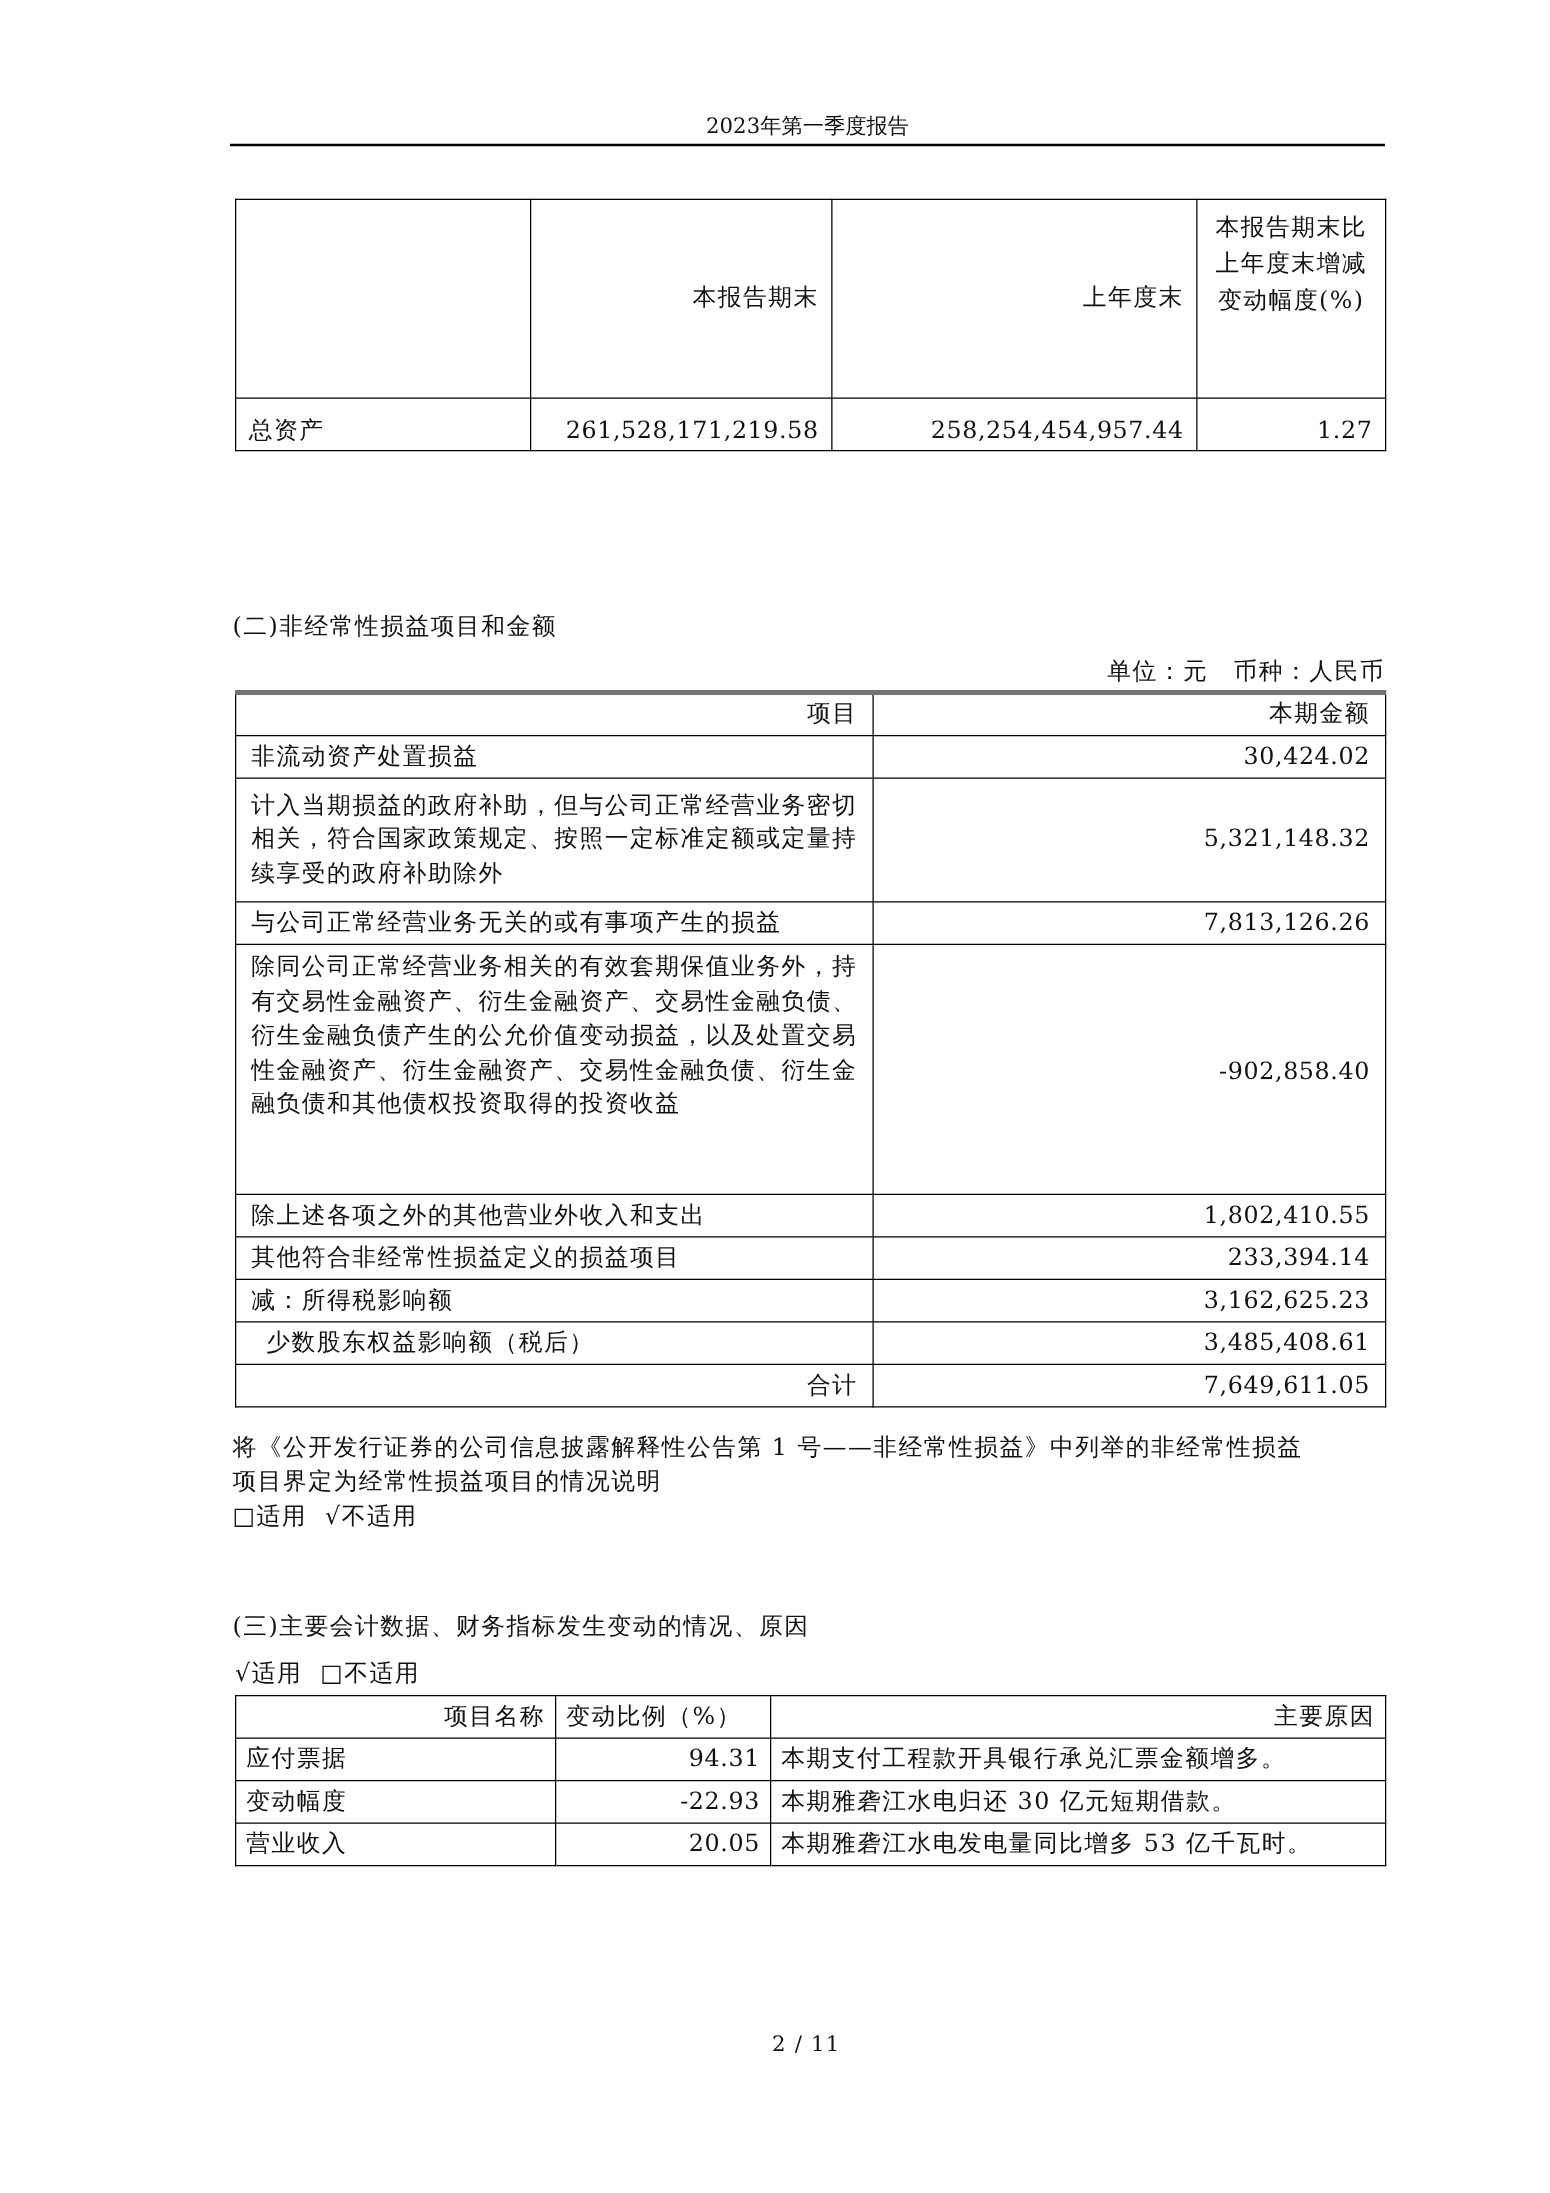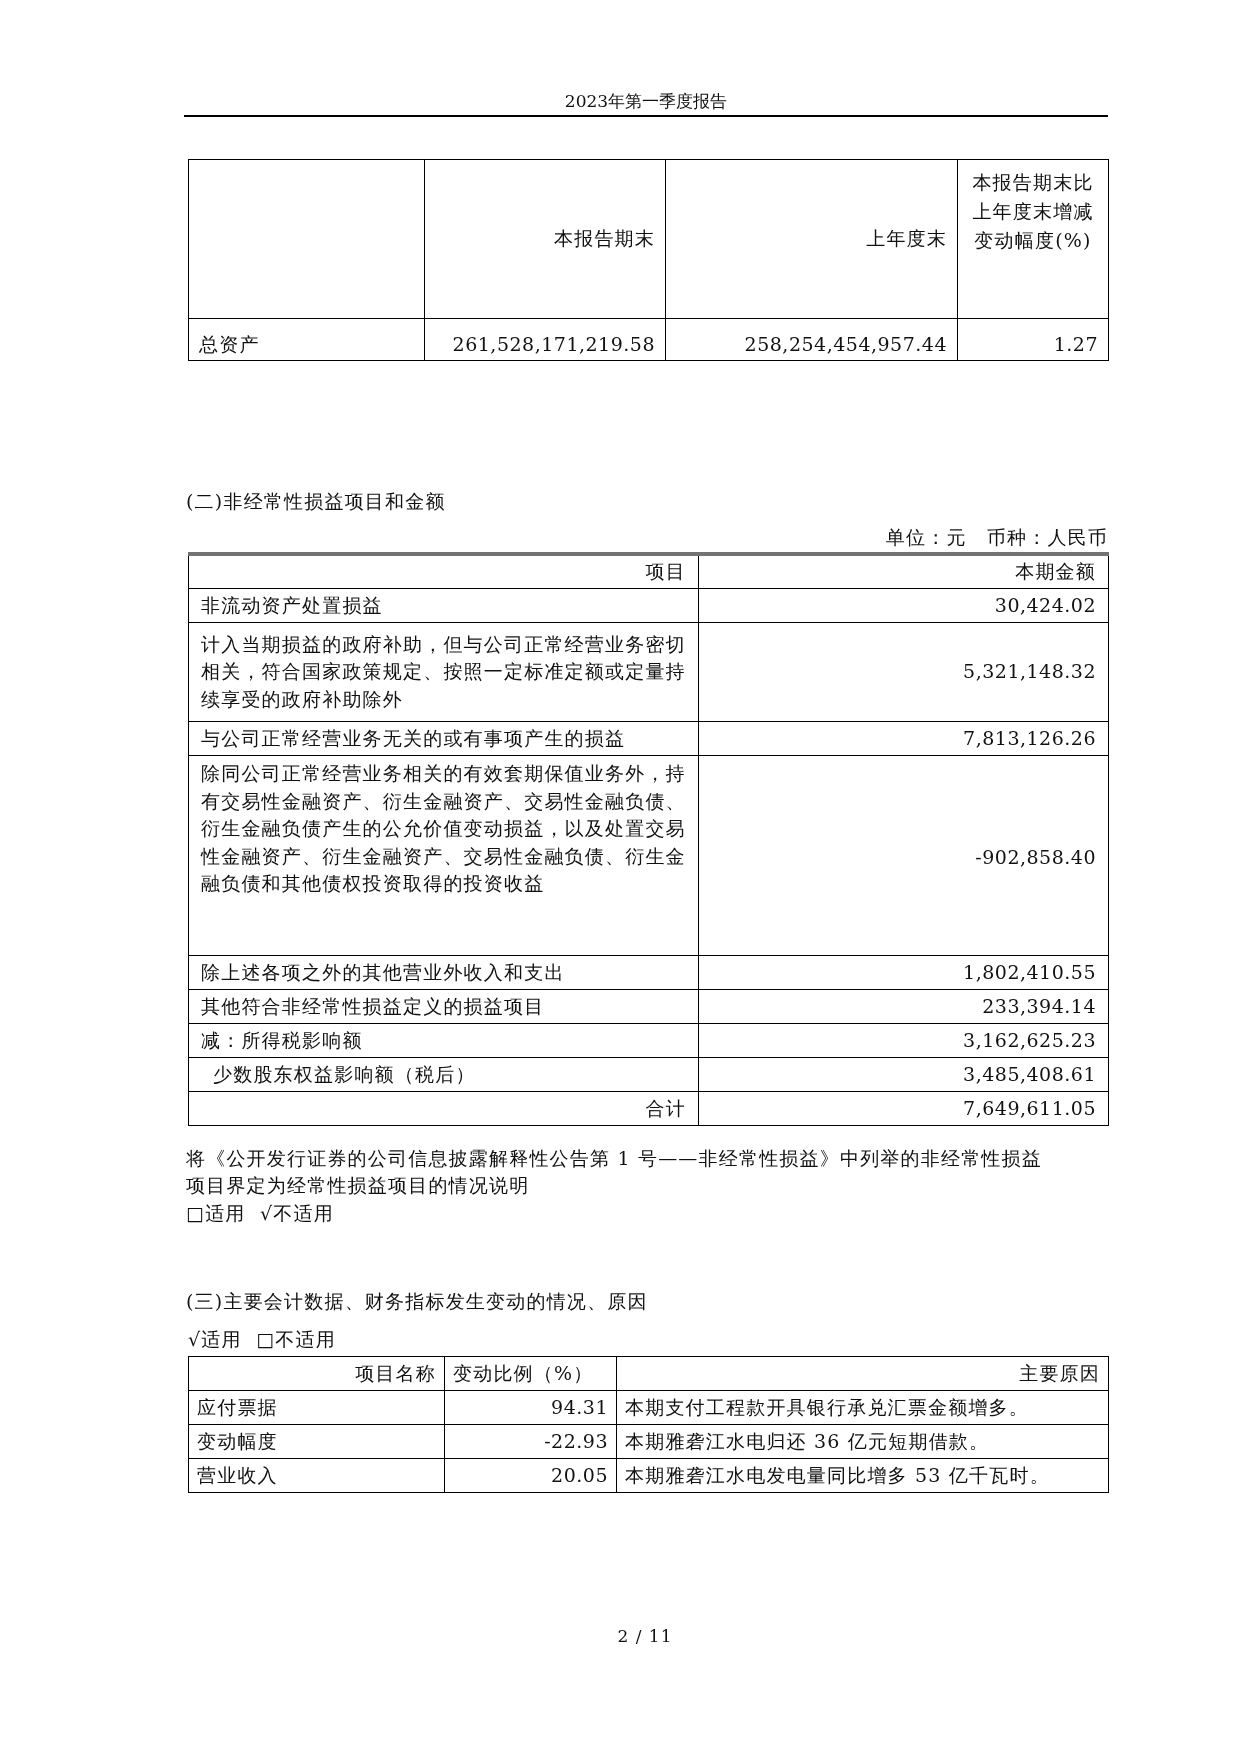--- a/index.html
+++ b/index.html
@@ -159,21 +159,21 @@
     <td class="center">主要原因</td>
   </tr>
   <tr>
     <td>应付票据</td>
     <td class="num">94.31</td>
     <td>本期支付工程款开具银行承兑汇票金额增多。</td>
   </tr>
   <tr>
     <td>变动幅度</td>
     <td class="num">-22.93</td>
-    <td>本期雅砻江水电归还 36 亿元短期借款。</td>
+    <td>本期雅砻江水电归还 30 亿元短期借款。</td>
   </tr>
   <tr>
     <td>营业收入</td>
     <td class="num">20.05</td>
     <td>本期雅砻江水电发电量同比增多 53 亿千瓦时。</td>
   </tr>
 </tbody>
   </table>
 
 <div class="abs footer">2 / 11</div>

